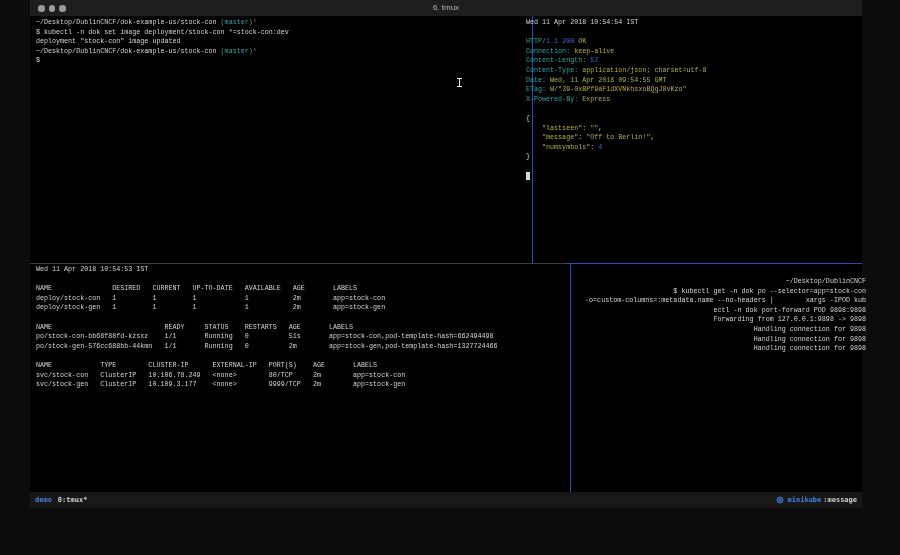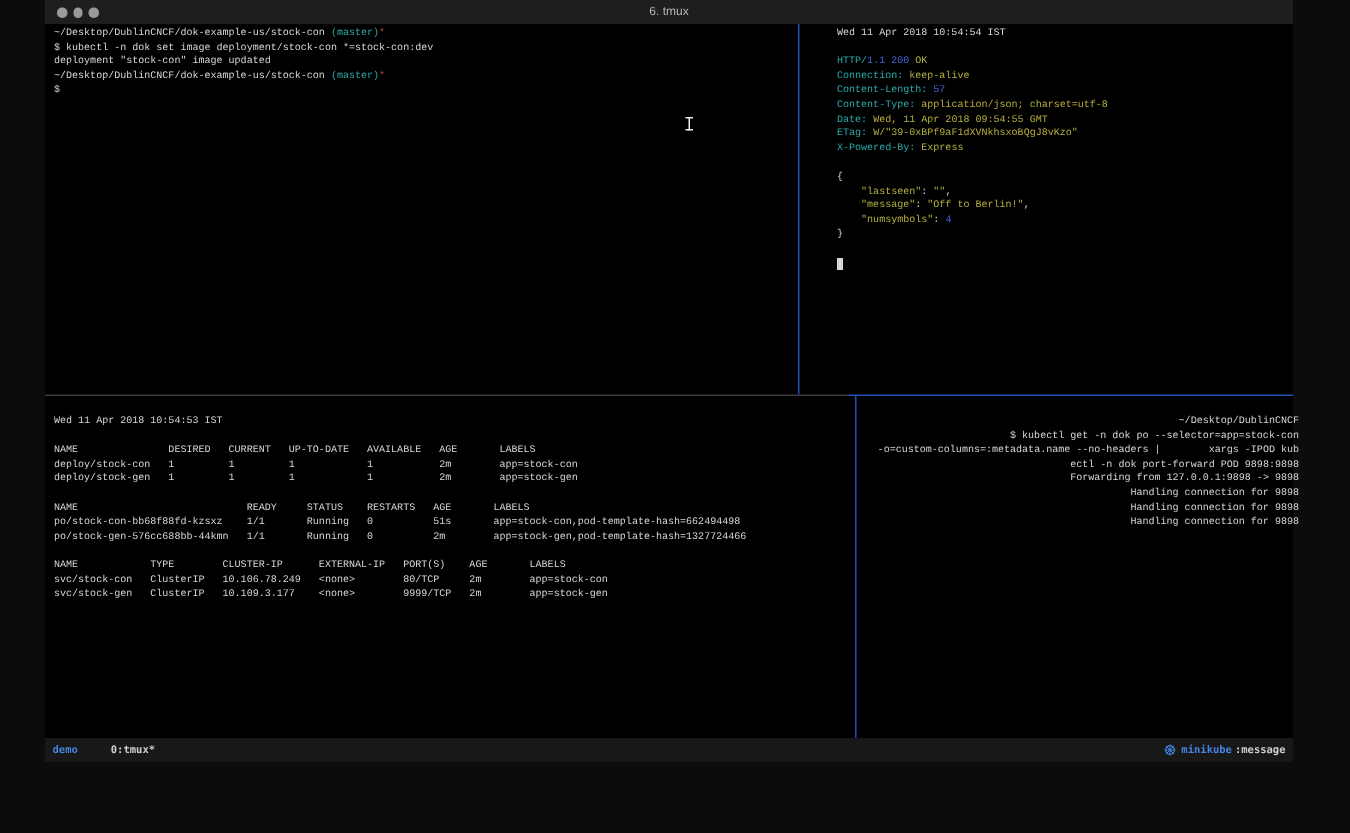--- a/index.html
+++ b/index.html
@@ -7,37 +7,37 @@
        font-family:"DejaVu Sans Mono",monospace;}
   .window{position:absolute;left:30px;top:0;width:832px;height:508px;background:#000;}
   .titlebar{position:absolute;top:0;left:0;width:100%;height:16px;background:#1e1e1e;}
   .lights{position:absolute;left:8px;top:5px;display:flex;gap:4px;}
   .light{width:6.5px;height:6.5px;border-radius:50%;background:#9a9a9a;}
   .title{position:absolute;left:0;top:3px;width:100%;text-align:center;
          font:8px "Liberation Sans",sans-serif;color:#b6b6b6;}
   .pane{position:absolute;font-family:Liberation Mono, monospace;font-size:6.7px;
         line-height:9.6px;color:#d6d6d6;white-space:pre;overflow:hidden;}
   #pane-tl{left:0;top:16px;width:502px;height:247px;padding:2px 0 0 6px;}
-  #pane-tr{left:523px;top:16px;width:329px;height:247px;padding:2px 0 0 5px;}
-  #pane-bl{left:0;top:272px;width:540px;height:228px;padding:5px 0 0 6px;}
+  #pane-tr{left:491px;top:16px;width:329px;height:247px;padding:2px 0 0 5px;}
+  #pane-bl{left:0;top:260px;width:540px;height:228px;padding:5px 0 0 6px;}
   #pane-br{left:541px;top:272px;width:291px;height:228px;padding:5px 0 0 4px;text-align:right;}
   .div-v-top{position:absolute;left:502px;top:16px;width:1px;height:247px;background:#2050b8;}
   .div-h-left{position:absolute;left:0;top:263px;width:536px;height:1px;background:#3c3c3c;}
   .div-h-right{position:absolute;left:536px;top:263px;width:296px;height:1px;background:#2050b8;}
   .div-v-bot{position:absolute;left:540px;top:264px;width:1px;height:228px;background:#2050b8;}
   .tline span{color:#d6d6d6;}
   .tline .cy{color:#2ba9a9;}
   .tline .yl{color:#b5af3d;}
   .tline .bl{color:#4763d9;}
   .tline .rd{color:#c0453a;}
   .tline .cur{background:#d8d8d8;color:#000;}
   .statusbar{position:absolute;left:0;bottom:0;width:100%;height:16px;background:#181818;
              display:flex;align-items:center;justify-content:space-between;
              padding:0 5px;box-sizing:border-box;font-size:7px;font-weight:bold;color:#cfcfcf;}
-  .status-left{display:flex;align-items:flex-end;gap:22px;}
+  .status-left{display:flex;align-items:flex-end;gap:6px;}
   .status-right{display:flex;align-items:flex-end;gap:2px;}
   .acc{color:#4585e0;}
   .kube-icon{display:inline-block;width:8px;height:8px;margin-right:2px;vertical-align:-1px;}
   .pointer{position:absolute;left:427px;top:78px;width:5px;height:9px;}
   .pointer div{position:absolute;background:#ececec;}
   .pt-v{left:2px;top:0;width:1px;height:9px;}
   .pt-t{left:0;top:0;width:5px;height:1px;}
   .pt-b{left:0;bottom:0;width:5px;height:1px;}
 </style>
 </head>

